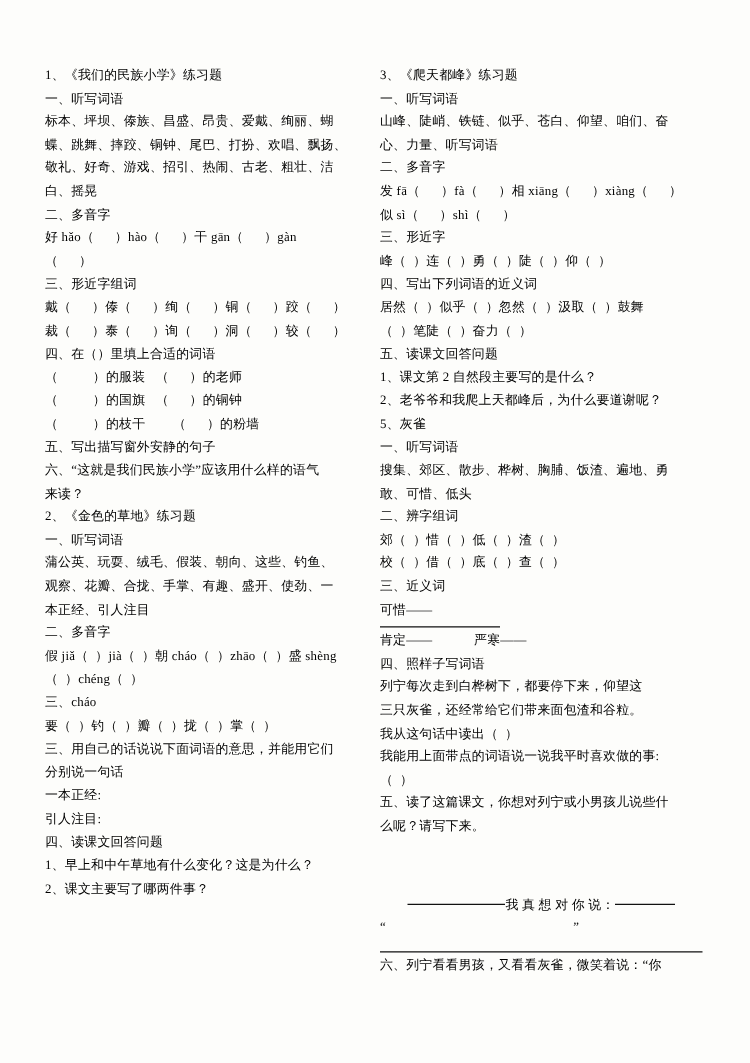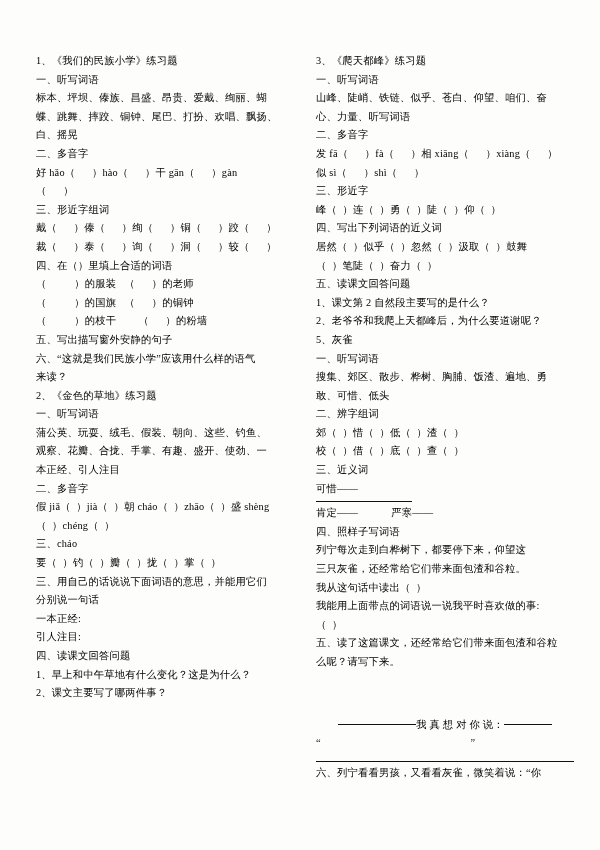--- a/index.html
+++ b/index.html
@@ -16,21 +16,21 @@
   .page {
     position: relative;
     width: 600px;
     height: 850px;
     box-sizing: border-box;
     padding: 52px 36px 30px 36px;
     background: #fdfdfb;
   }
   .columns {
     display: flex;
-    gap: 22px;
+    gap: 10px;
     height: 100%;
   }
   .col {
     width: 258px;
     flex: 0 0 258px;
   }
   .line {
     font-size: 10.3px;
     line-height: 18.6px;
     letter-spacing: 0.2px;
@@ -71,20 +71,21 @@
 <body>
 
 <div class="page">
   <div class="columns">
 
     <div class="col">
       <p class="line">1、《我们的民族小学》练习题</p>
       <p class="line">一、听写词语</p>
       <p class="line">标本、坪坝、傣族、昌盛、昂贵、爱戴、绚丽、蝴</p>
       <p class="line">蝶、跳舞、摔跤、铜钟、尾巴、打扮、欢唱、飘扬、</p>
+      <p class="line">敬礼、好奇、游戏、招引、热闹、古老、粗壮、洁</p>
       <p class="line">白、摇晃</p>
       <p class="line">二、多音字</p>
       <p class="line">好 hǎo（      ）hào（      ）干 gān（      ）gàn</p>
       <p class="line">（      ）</p>
       <p class="line">三、形近字组词</p>
       <p class="line">戴（      ）傣（      ）绚（      ）铜（      ）跤（      ）</p>
       <p class="line">裁（      ）泰（      ）询（      ）洞（      ）较（      ）</p>
       <p class="line">四、在（）里填上合适的词语</p>
       <p class="line">（          ）的服装   （      ）的老师</p>
       <p class="line">（          ）的国旗   （      ）的铜钟</p>
@@ -139,21 +140,21 @@
       <p class="line">三、近义词</p>
       <p class="line">可惜——</p>
       <hr class="short-rule">
       <p class="line">肯定——            严寒——</p>
       <p class="line">四、照样子写词语</p>
       <p class="line">列宁每次走到白桦树下，都要停下来，仰望这</p>
       <p class="line">三只灰雀，还经常给它们带来面包渣和谷粒。</p>
       <p class="line">我从这句话中读出（  ）</p>
       <p class="line">我能用上面带点的词语说一说我平时喜欢做的事:</p>
       <p class="line">（  ）</p>
-      <p class="line">五、读了这篇课文，还经常给它们带来面包渣和谷粒</p>
+      <p class="line">五、读了这篇课文，你想对列宁或小男孩儿说些什</p>
       <p class="line">么呢？请写下来。</p>
       <p class="line center"><span class="dash-seg"></span><span>我 真 想 对 你 说：</span><span class="dash-seg-short"></span></p>
       <p class="line">“                                                      ”</p>
       <hr class="rule">
       <p class="line">六、列宁看看男孩，又看看灰雀，微笑着说：“你</p>
     </div>
 
   </div>
 </div>
 

